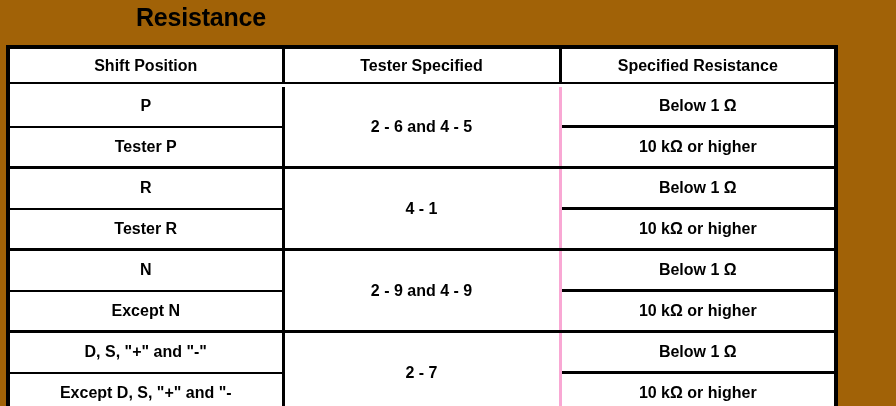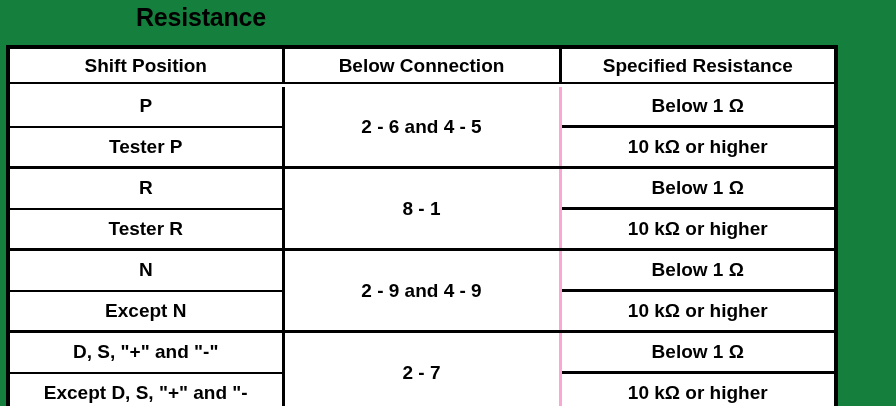--- a/index.html
+++ b/index.html
@@ -11,21 +11,21 @@
     width: 896px;
     height: 406px;
     overflow: hidden;
     font-family: "Liberation Sans", sans-serif;
     color: #000000;
   }
   .page {
     position: relative;
     width: 896px;
     height: 406px;
-    background: #15803d;
+    background: #a16207;
   }
   .title {
     position: absolute;
     left: 136px;
     top: 2px;
     font-size: 25px;
     font-weight: bold;
     letter-spacing: -0.2px;
     line-height: 30px;
     white-space: nowrap;
@@ -44,21 +44,21 @@
   }
   table.res-table col.c1 { width: 275px; }
   table.res-table col.c2 { width: 277px; }
   table.res-table col.c3 { width: 276px; }
 
   table.res-table td,
   table.res-table th {
     text-align: center;
     vertical-align: middle;
     font-weight: bold;
-    font-size: 19px;
+    font-size: 16px;
     color: #000000;
     padding: 0;
     background: #ffffff;
   }
 
   
   table.res-table {
     border-left: 4px solid #000;
     border-right: 4px solid #000;
     border-top: 4px solid #000;
@@ -111,21 +111,21 @@
   <div class="table-wrap">
     <table class="res-table">
       <colgroup>
         <col class="c1">
           <col class="c2">
           <col class="c3">
       </colgroup>
       <thead>
         <tr>
           <th class="hdr">Shift Position</th>
-          <th class="hdr">Below Connection</th>
+          <th class="hdr">Tester Specified</th>
           <th class="hdr last">Specified Resistance</th>
         </tr>
         <tr class="dbl">
           <td></td>
           <td></td>
           <td></td>
         </tr>
       </thead>
       <tbody>
 
@@ -134,21 +134,21 @@
           <td class="cell merged rule-thick" rowspan="2">2 - 6 and 4 - 5</td>
           <td class="cell last rule-thick">Below 1 Ω</td>
         </tr>
         <tr>
           <td class="cell rule-thick">Tester P</td>
           <td class="cell last rule-thick">10 kΩ or higher</td>
         </tr>
 
         <tr>
           <td class="cell rule-thin">R</td>
-          <td class="cell merged rule-thick" rowspan="2">8 - 1</td>
+          <td class="cell merged rule-thick" rowspan="2">4 - 1</td>
           <td class="cell last rule-thick">Below 1 Ω</td>
         </tr>
         <tr>
           <td class="cell rule-thick">Tester R</td>
           <td class="cell last rule-thick">10 kΩ or higher</td>
         </tr>
 
         <tr>
           <td class="cell rule-thin">N</td>
           <td class="cell merged rule-thick" rowspan="2">2 - 9 and 4 - 9</td>

